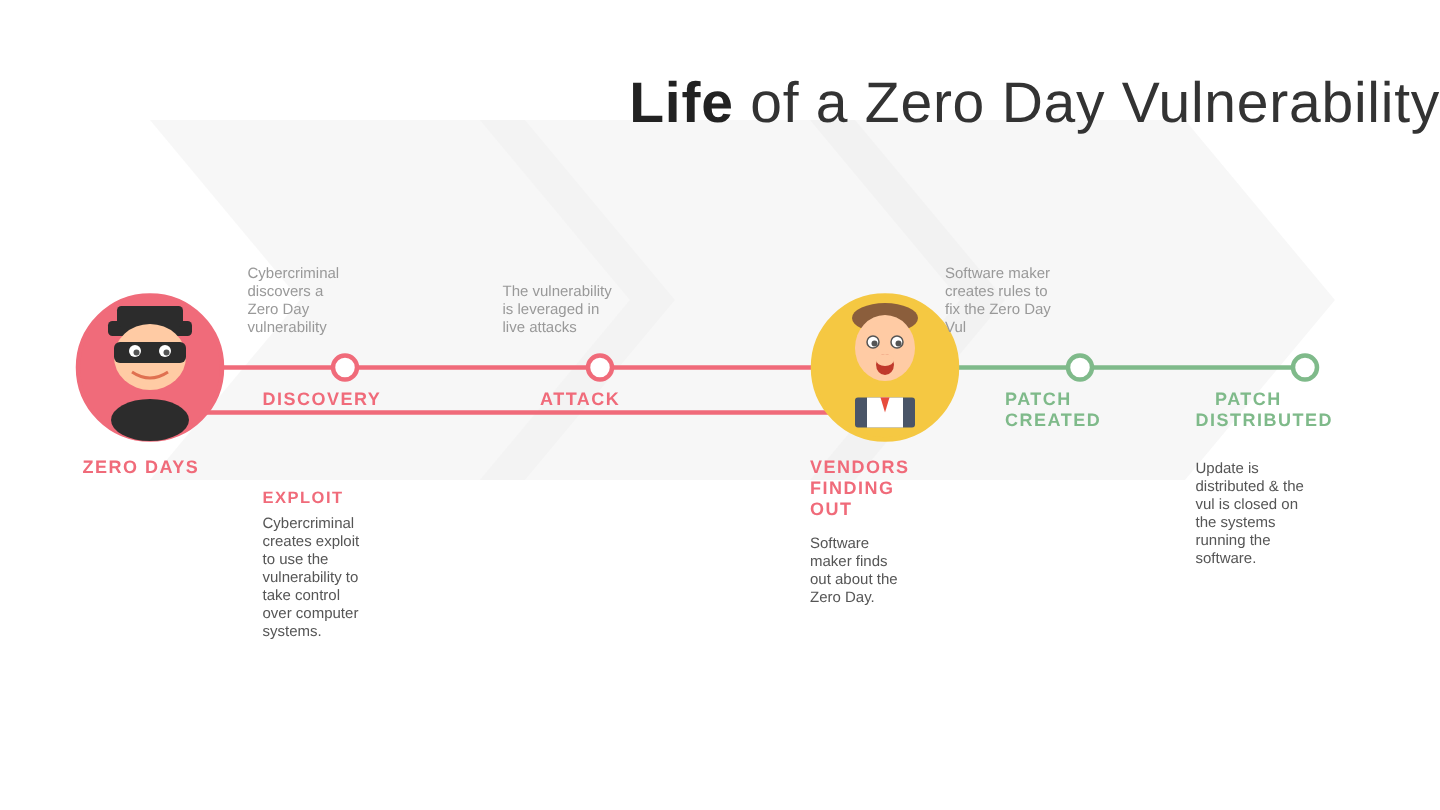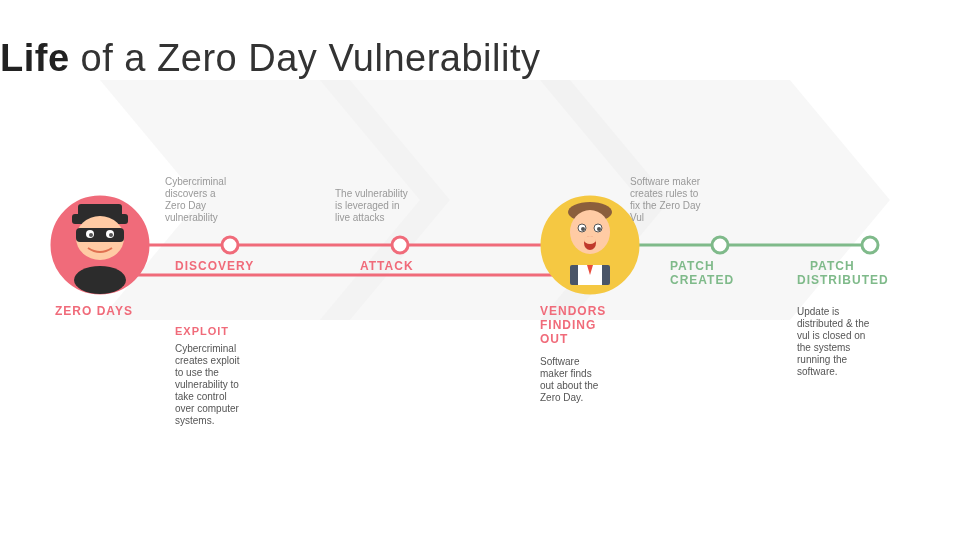--- a/index.html
+++ b/index.html
@@ -14,22 +14,22 @@
 
     
     .bg-watermark {
       position: absolute;
       top: 0; left: 0; right: 0; bottom: 0;
       pointer-events: none;
       overflow: hidden;
     }
 
     .title-area {
-      text-align: left;
-      padding-top: 37px;
+      text-align: right;
+      padding-top: 48px;
       position: relative;
       z-index: 2;
     }
     .title-area h1 {
       font-size: 38px;
       color: #333;
       font-weight: 300;
       letter-spacing: 0.5px;
     }
     .title-area h1 strong {

